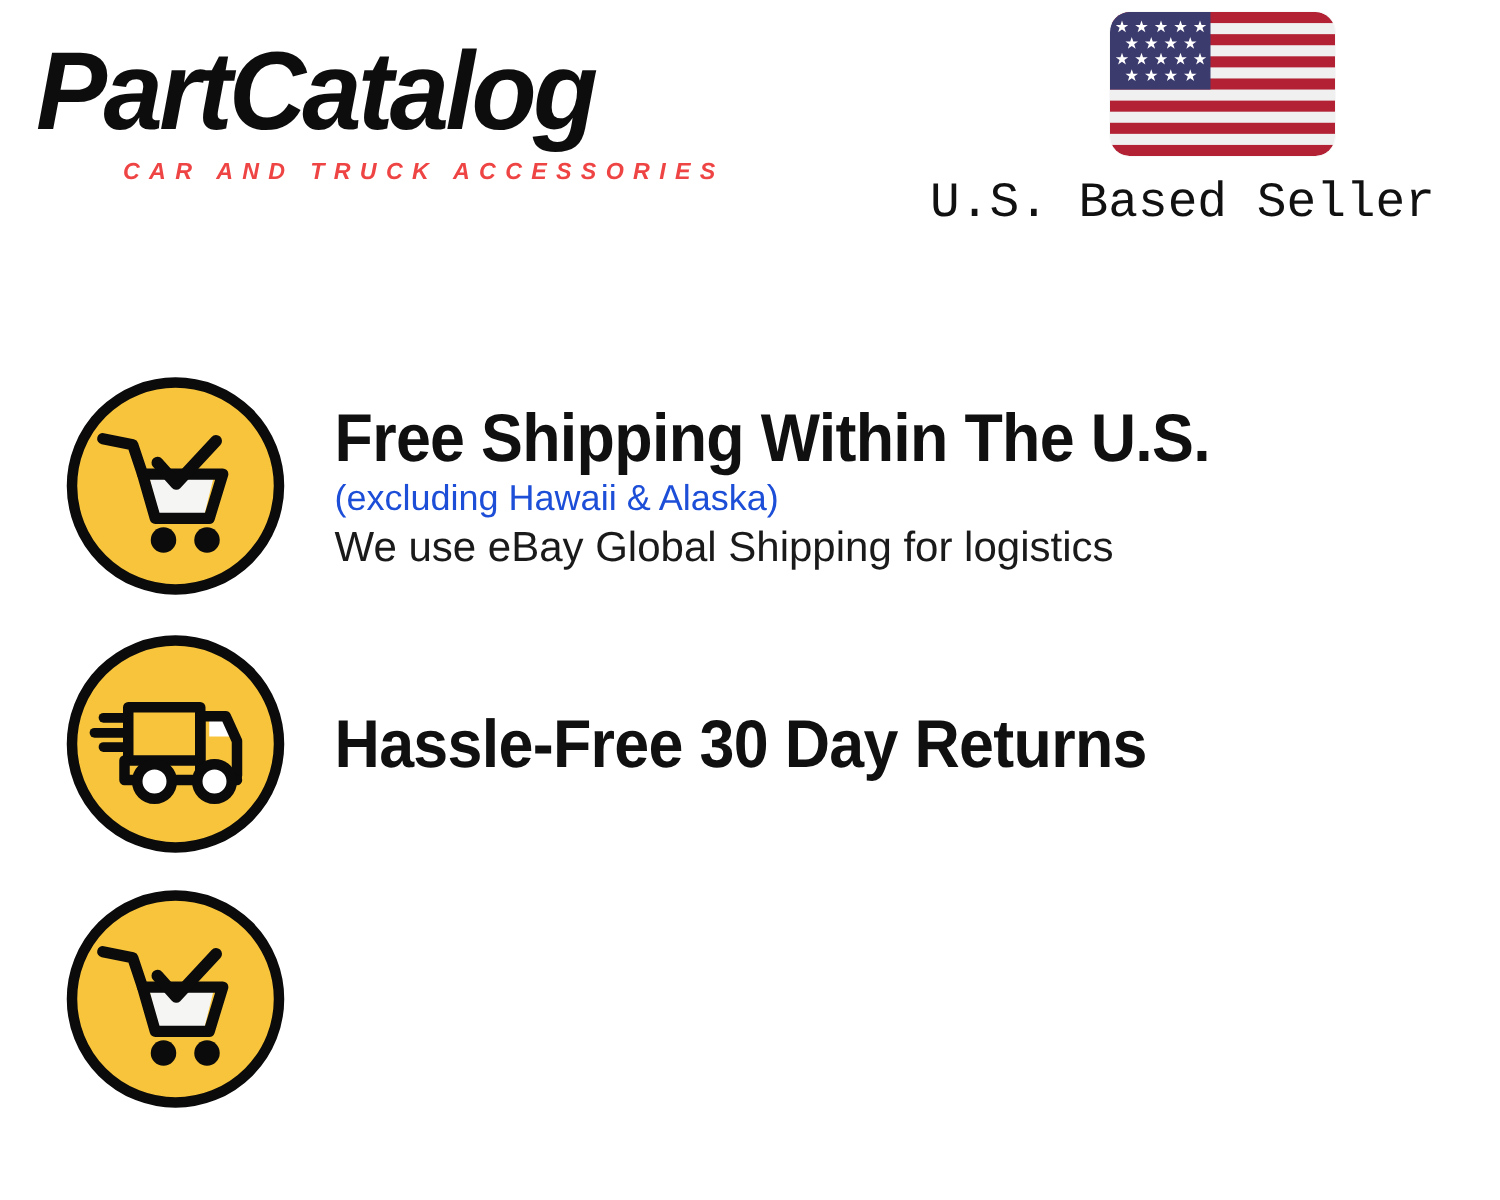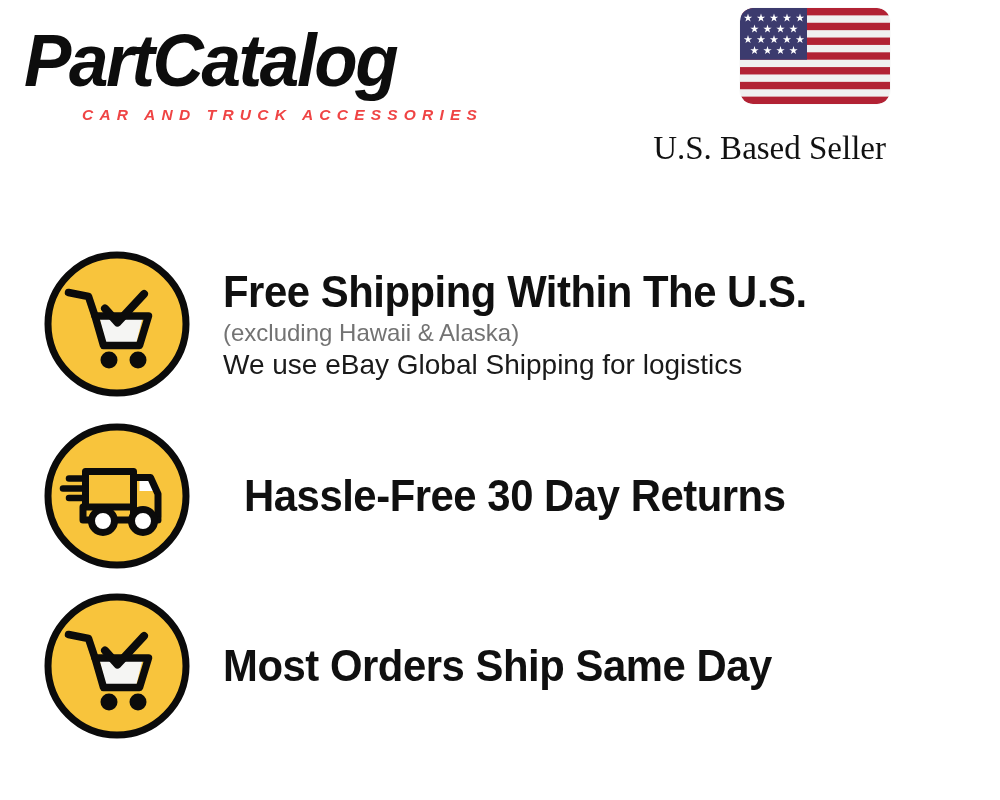--- a/index.html
+++ b/index.html
@@ -69,22 +69,22 @@
     display: block;
     margin-left: auto;
     width: 150px;
     height: 96px;
     border-radius: 13px;
     overflow: hidden;
     box-shadow: 0 0 0 0.5px rgba(0,0,0,0.04);
   }
   #seller-label {
     display: block;
-    margin-top: 26px;
-    font-family: Liberation Serif, serif;
+    margin-top: 13px;
+    font-family: Liberation Mono, monospace;
     font-size: 33px;
     font-weight: normal;
     color: #111111;
     letter-spacing: 0px;
     white-space: nowrap;
     text-align: right;
     padding-right: 4px;
   }
 
   
@@ -96,21 +96,21 @@
     height: 540px;
   }
   .feature-row {
     position: absolute;
     left: 0;
     width: 1000px;
     display: flex;
     align-items: center;
   }
   #feature-row-0 { top: 20px;  height: 148px; }
-  #feature-row-1 { top: 192px; height: 148px; gap: 21px; }
+  #feature-row-1 { top: 192px; height: 148px; }
   #feature-row-2 { top: 362px; height: 148px; }
 
   .feature-icon {
     width: 148px;
     height: 148px;
     margin-left: 43px;
     flex: 0 0 148px;
   }
   .feature-text {
     margin-left: 32px;
@@ -127,21 +127,21 @@
     color: #101010;
     white-space: nowrap;
     transform: scaleX(0.93);
     transform-origin: left center;
   }
   .feature-sub {
     display: block;
     font-family: "Liberation Sans", sans-serif;
     font-size: 24px;
     line-height: 32px;
-    color: #737373;
+    color: #1d4ed8;
     white-space: nowrap;
   }
   .feature-sub-strong {
     display: block;
     font-family: "Liberation Sans", sans-serif;
     font-weight: bold;
     font-size: 23px;
     line-height: 34px;
     color: #101010;
     white-space: nowrap;
@@ -269,18 +269,15 @@
   <div class="feature-row row-title-only" id="feature-row-2">
     <svg class="feature-icon" viewBox="0 0 148 148" aria-hidden="true">
       <circle cx="74" cy="74" r="69" fill="#F8C43C" stroke="#0B0B0B" stroke-width="7"></circle>
       <path d="M55.5 64 L100.5 64 L93.5 92 L62.5 92 Z" fill="#F5F5F3"></path>
       <path d="M25.5 42.5 L45.5 46.5 L52 66" fill="none" stroke="#0B0B0B" stroke-width="7.5" stroke-linecap="round" stroke-linejoin="round"></path>
       <path d="M52 66 L105.5 66 L96.5 95.5 L60.5 95.5 Z" fill="none" stroke="#0B0B0B" stroke-width="7.5" stroke-linecap="round" stroke-linejoin="round"></path>
       <path d="M62 58.5 L74.5 72.5 L101 44" fill="none" stroke="#0B0B0B" stroke-width="8" stroke-linecap="round" stroke-linejoin="round"></path>
       <circle cx="66" cy="110" r="8.5" fill="#0B0B0B"></circle>
       <circle cx="95" cy="110" r="8.5" fill="#0B0B0B"></circle>
     </svg>
-    <div class="feature-text">
-      <span class="feature-title">Most Orders Ship Same Day</span>
-    </div>
   </div>
 
 </div>
 
 </body></html>

